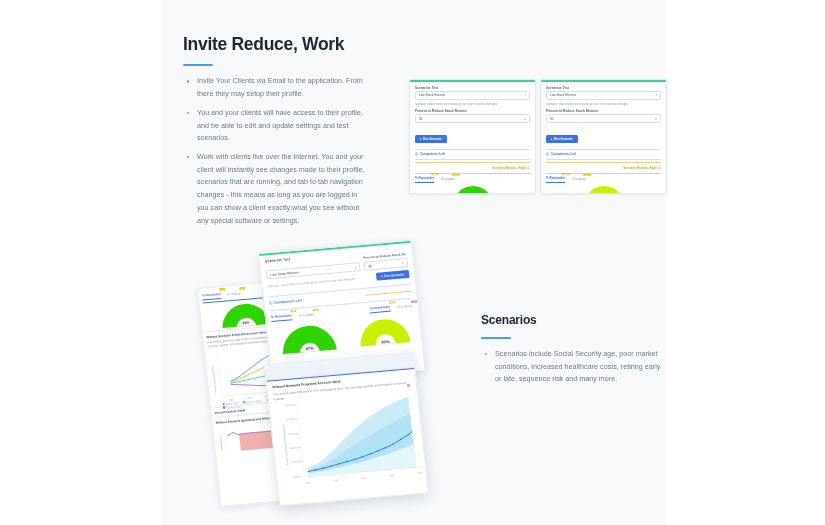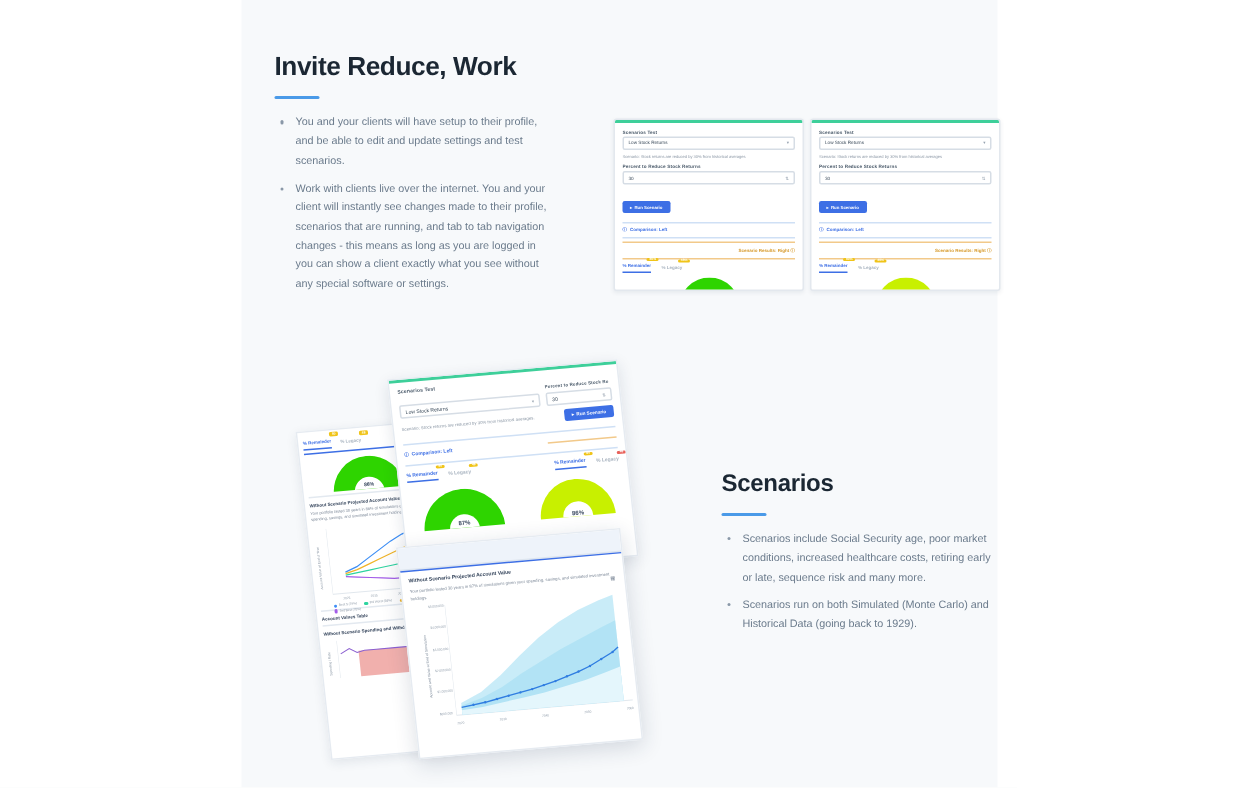--- a/index.html
+++ b/index.html
@@ -29,21 +29,21 @@
     margin-bottom:6px;padding-left:3px;
   }
   ul.bullets li:before{
     content:"";position:absolute;left:-7px;top:5px;width:2.2px;height:2.2px;
     border-radius:50%;background:#8a98a8;
   }
 
   
   .sec2{position:absolute;left:481px;top:313px;width:185px;}
   .sec2 h1{
-    margin:0;font-size:16px;line-height:1.3;font-weight:700;
+    margin:0;font-size:12px;line-height:1.3;font-weight:700;
     color:#1b2733;letter-spacing:-0.2px;
   }
 
   
   .minicard{
     position:absolute;background:#ffffff;border:1px solid #e3e8ee;
     border-radius:2px;box-shadow:0 1px 3px rgba(20,40,70,.07);
     overflow:hidden;
   }
   .mc-top{height:1.6px;background:#3ecf9a;width:100%;}
@@ -129,31 +129,31 @@
 
 <div class="page">
   <div class="content-panel"></div>
 
   <div class="sec1">
     <h1>
       <span>Invite Reduce, Work</span><br>
     </h1>
     <div class="rule"></div>
     <ul class="bullets">
-      <li>You and your clients will have setup to their profile, and be able to edit and update settings and test scenarios.</li>
+      <li>Invite Your Clients via Email to the application. From there they may setup their profile.</li>
+      <li>You and your clients will have access to their profile, and be able to edit and update settings and test scenarios.</li>
       <li>Work with clients live over the internet. You and your client will instantly see changes made to their profile, scenarios that are running, and tab to tab navigation changes - this means as long as you are logged in you can show a client exactly what you see without any special software or settings.</li>
     </ul>
   </div>
 
   <div class="sec2">
     <h1>Scenarios</h1>
     <div class="rule"></div>
     <ul class="bullets">
       <li>Scenarios include Social Security age, poor market conditions, increased healthcare costs, retiring early or late, sequence risk and many more.</li>
-      <li>Scenarios run on both Simulated (Monte Carlo) and Historical Data (going back to 1929).</li>
     </ul>
   </div>
 
   <div class="minicard" style="left:409px;top:79px;width:125px;height:113px;">
     <div class="mc-top"></div>
     <div class="mc-body">
       <div class="lbl">Scenarios Test</div>
       <div class="field">
         <span>Low Stock Returns</span>
         <span class="caret">▾</span>

